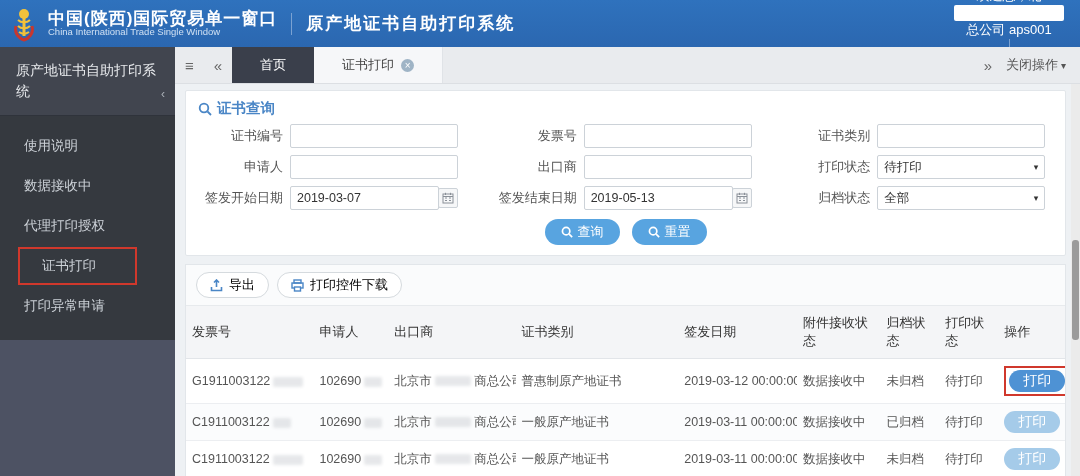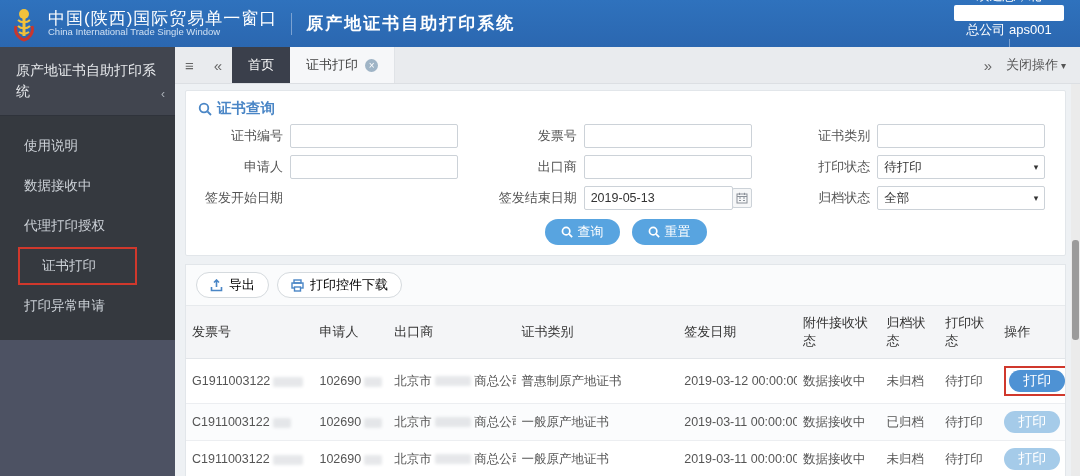--- a/index.html
+++ b/index.html
@@ -3,21 +3,21 @@
 <meta charset="utf-8">
 <style>
   * { margin:0; padding:0; box-sizing:border-box; }
   body { font-family:"Liberation Sans","DejaVu Sans",sans-serif; background:#fff; }
   .app { width:1080px; height:476px; overflow:hidden; position:relative; background:#eef1f4; }
 
   
   .topbar { height:47px; background:linear-gradient(180deg,#2f72bd,#2b67b0); display:flex; align-items:center; color:#fff; padding:0 14px 0 8px; }
   .logo { width:32px; height:36px; margin-right:8px; flex:0 0 auto; }
   .brand { line-height:1.05; }
-  .brand-cn { font-size:17px; font-weight:normal; letter-spacing:1px; }
+  .brand-cn { font-size:17px; font-weight:bold; letter-spacing:1px; }
   .brand-en { font-size:9.5px; color:#cfe0f3; }
   .topbar-divider { width:1px; height:22px; background:#7ba2d2; margin:0 14px; }
   .app-title { font-size:17px; font-weight:bold; letter-spacing:2px; }
   .topbar-right { margin-left:auto; display:flex; align-items:center; font-size:13px;flex-direction:column; }
   .user-icon { width:18px; height:18px; margin-right:9px; }
   .redact-white { display:inline-block; width:110px; height:16px; background:#fff; border-radius:2px; vertical-align:middle; margin:0 2px; }
   .logout { display:flex; align-items:center; margin-left:16px; cursor:pointer; }
   .power-icon { width:16px; height:16px; margin-right:7px; }
 
   
@@ -32,21 +32,21 @@
   .side-item.annotated { border:2px solid #d0382c; padding:8px 10px 8px 22px; margin:1px 38px 1px 18px; }
   .side-item:not(.annotated){ }
   .side-fill { flex:1; background:#4d5263; }
 
   
   .main { flex:1; display:flex; flex-direction:column; min-width:0; }
 
   
   .tabbar { height:37px; background:#e9ebee; display:flex; align-items:stretch; border-bottom:1px solid #dcdfe3; font-size:13px; color:#555; }
   .tab-tool { display:flex; align-items:center; padding:0 10px; font-size:15px; color:#666; cursor:pointer; }
-  .tab { display:flex; align-items:center; padding:0 16px; cursor:pointer; }
+  .tab { display:flex; align-items:center; padding:0 28px; cursor:pointer; }
   .tab.active-home { background:#3a3f4b; color:#fff; }
   .tab.tab-open { background:#f6f7f9; color:#444; border-right:1px solid #e0e3e7; }
   .tab-close { width:13px; height:13px; border-radius:50%; background:#9fb4c6; color:#fff; font-size:10px; line-height:13px; text-align:center; margin-left:7px; }
   .tabbar-right { margin-left:auto; display:flex; align-items:center; }
   .close-ops { padding:0 14px 0 4px; color:#555; cursor:pointer; }
   .caret { font-size:10px; margin-left:3px; }
 
   
   .content { flex:1; padding:6px 14px 0 10px; overflow:hidden; }
   .panel { background:#fff; border:1px solid #e2e6ea; border-radius:2px; }
@@ -205,20 +205,30 @@
               <div class="fcontrol">
                   <div class="fake-select">
                     <span>待打印</span>
                     <span class="caret-dn">▾</span>
                   </div>
                 </div>
               </div>
 
             <div class="field">
                 <label>签发开始日期</label>
+              <div class="fcontrol date-wrap">
+                  <div class="date-input">2019-03-07</div>
+                <span class="cal-icon">
+                    <svg width="12" height="12" viewBox="0 0 12 12">
+                      <rect x="1" y="2" width="10" height="9" fill="none" stroke="#8a9098" stroke-width="1"></rect>
+                      <path d="M1 4.5 H11 M3.5 0.8 V3 M8.5 0.8 V3" stroke="#8a9098" stroke-width="1"></path>
+                      <path d="M3 6 H5 M7 6 H9 M3 8.5 H5 M7 8.5 H9" stroke="#8a9098" stroke-width="1"></path>
+                    </svg>
+                  </span>
+                </div>
               </div>
             <div class="field">
                 <label>签发结束日期</label>
               <div class="fcontrol date-wrap">
                   <div class="date-input">2019-05-13</div>
                 <span class="cal-icon">
                     <svg width="12" height="12" viewBox="0 0 12 12">
                       <rect x="1" y="2" width="10" height="9" fill="none" stroke="#8a9098" stroke-width="1"></rect>
                       <path d="M1 4.5 H11 M3.5 0.8 V3 M8.5 0.8 V3" stroke="#8a9098" stroke-width="1"></path>
                       <path d="M3 6 H5 M7 6 H9 M3 8.5 H5 M7 8.5 H9" stroke="#8a9098" stroke-width="1"></path>

